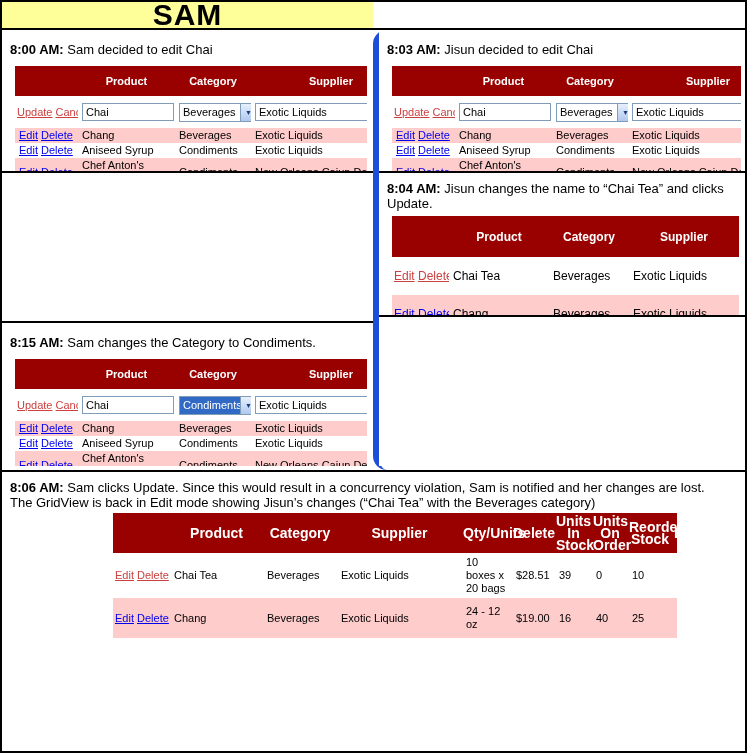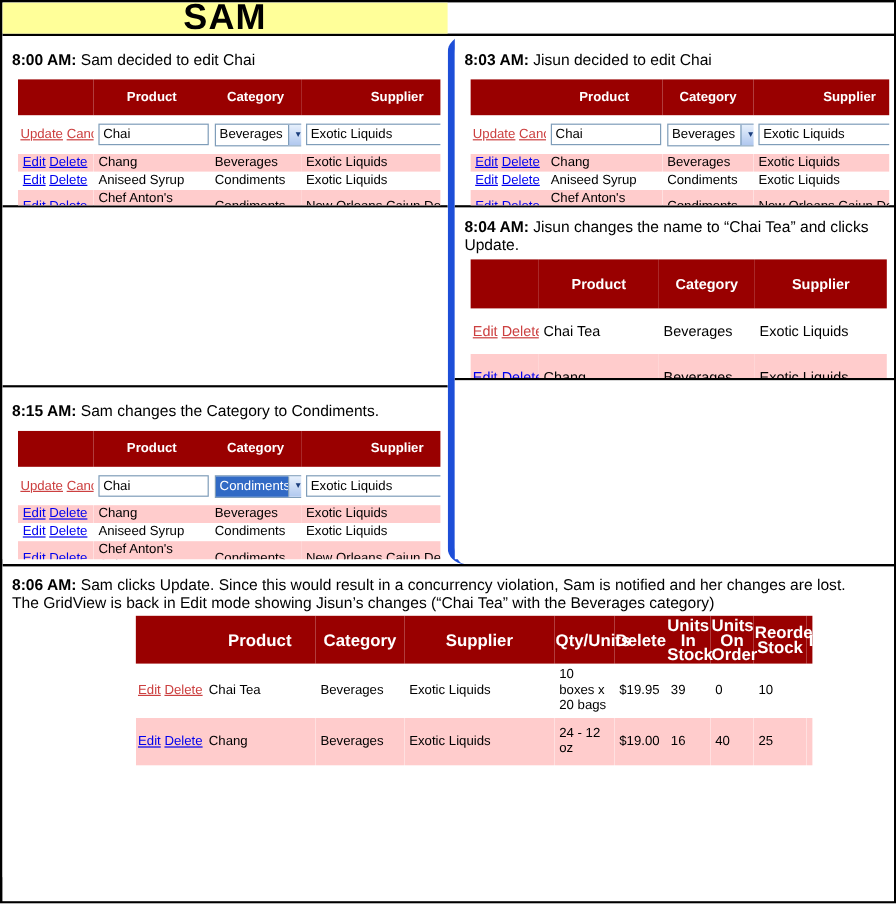--- a/index.html
+++ b/index.html
@@ -377,21 +377,21 @@
         </tr>
         <tr class="r1">
           <td class="action">
             <a class="lnk red">Edit</a>
             <a class="lnk red">Delete</a>
           </td>
           <td>Chai Tea</td>
           <td>Beverages</td>
           <td>Exotic Liquids</td>
           <td>10 boxes x 20 bags</td>
-          <td>$19.95</td>
+          <td>$28.51</td>
           <td>39</td>
           <td>0</td>
           <td>10</td>
           <td></td>
         </tr>
         <tr class="r2 row-pink">
           <td class="action">
             <a class="lnk blue">Edit</a>
             <a class="lnk blue">Delete</a>
           </td>

